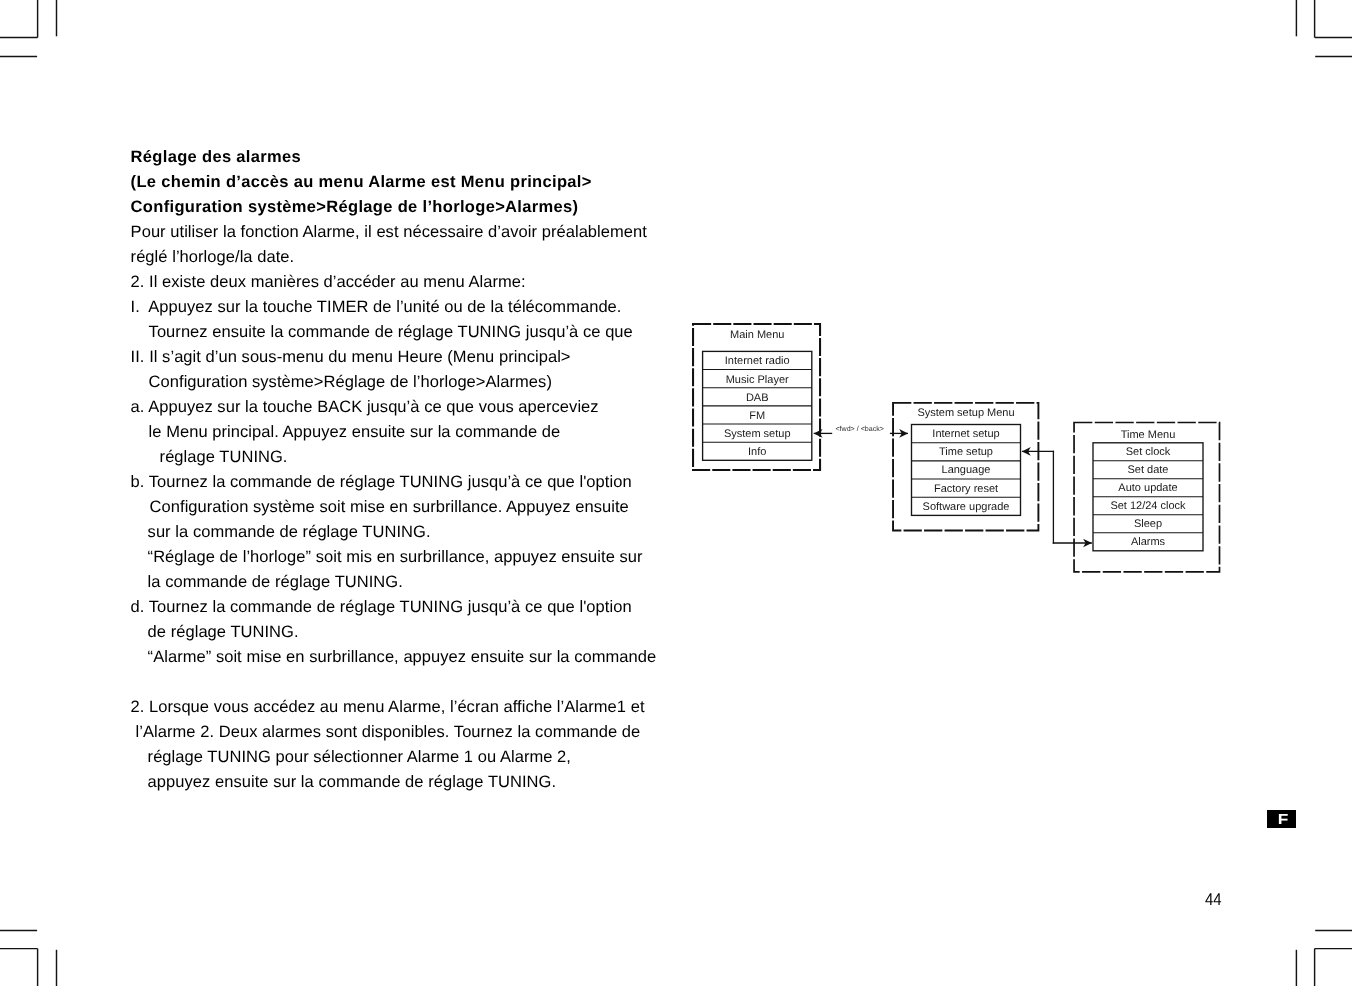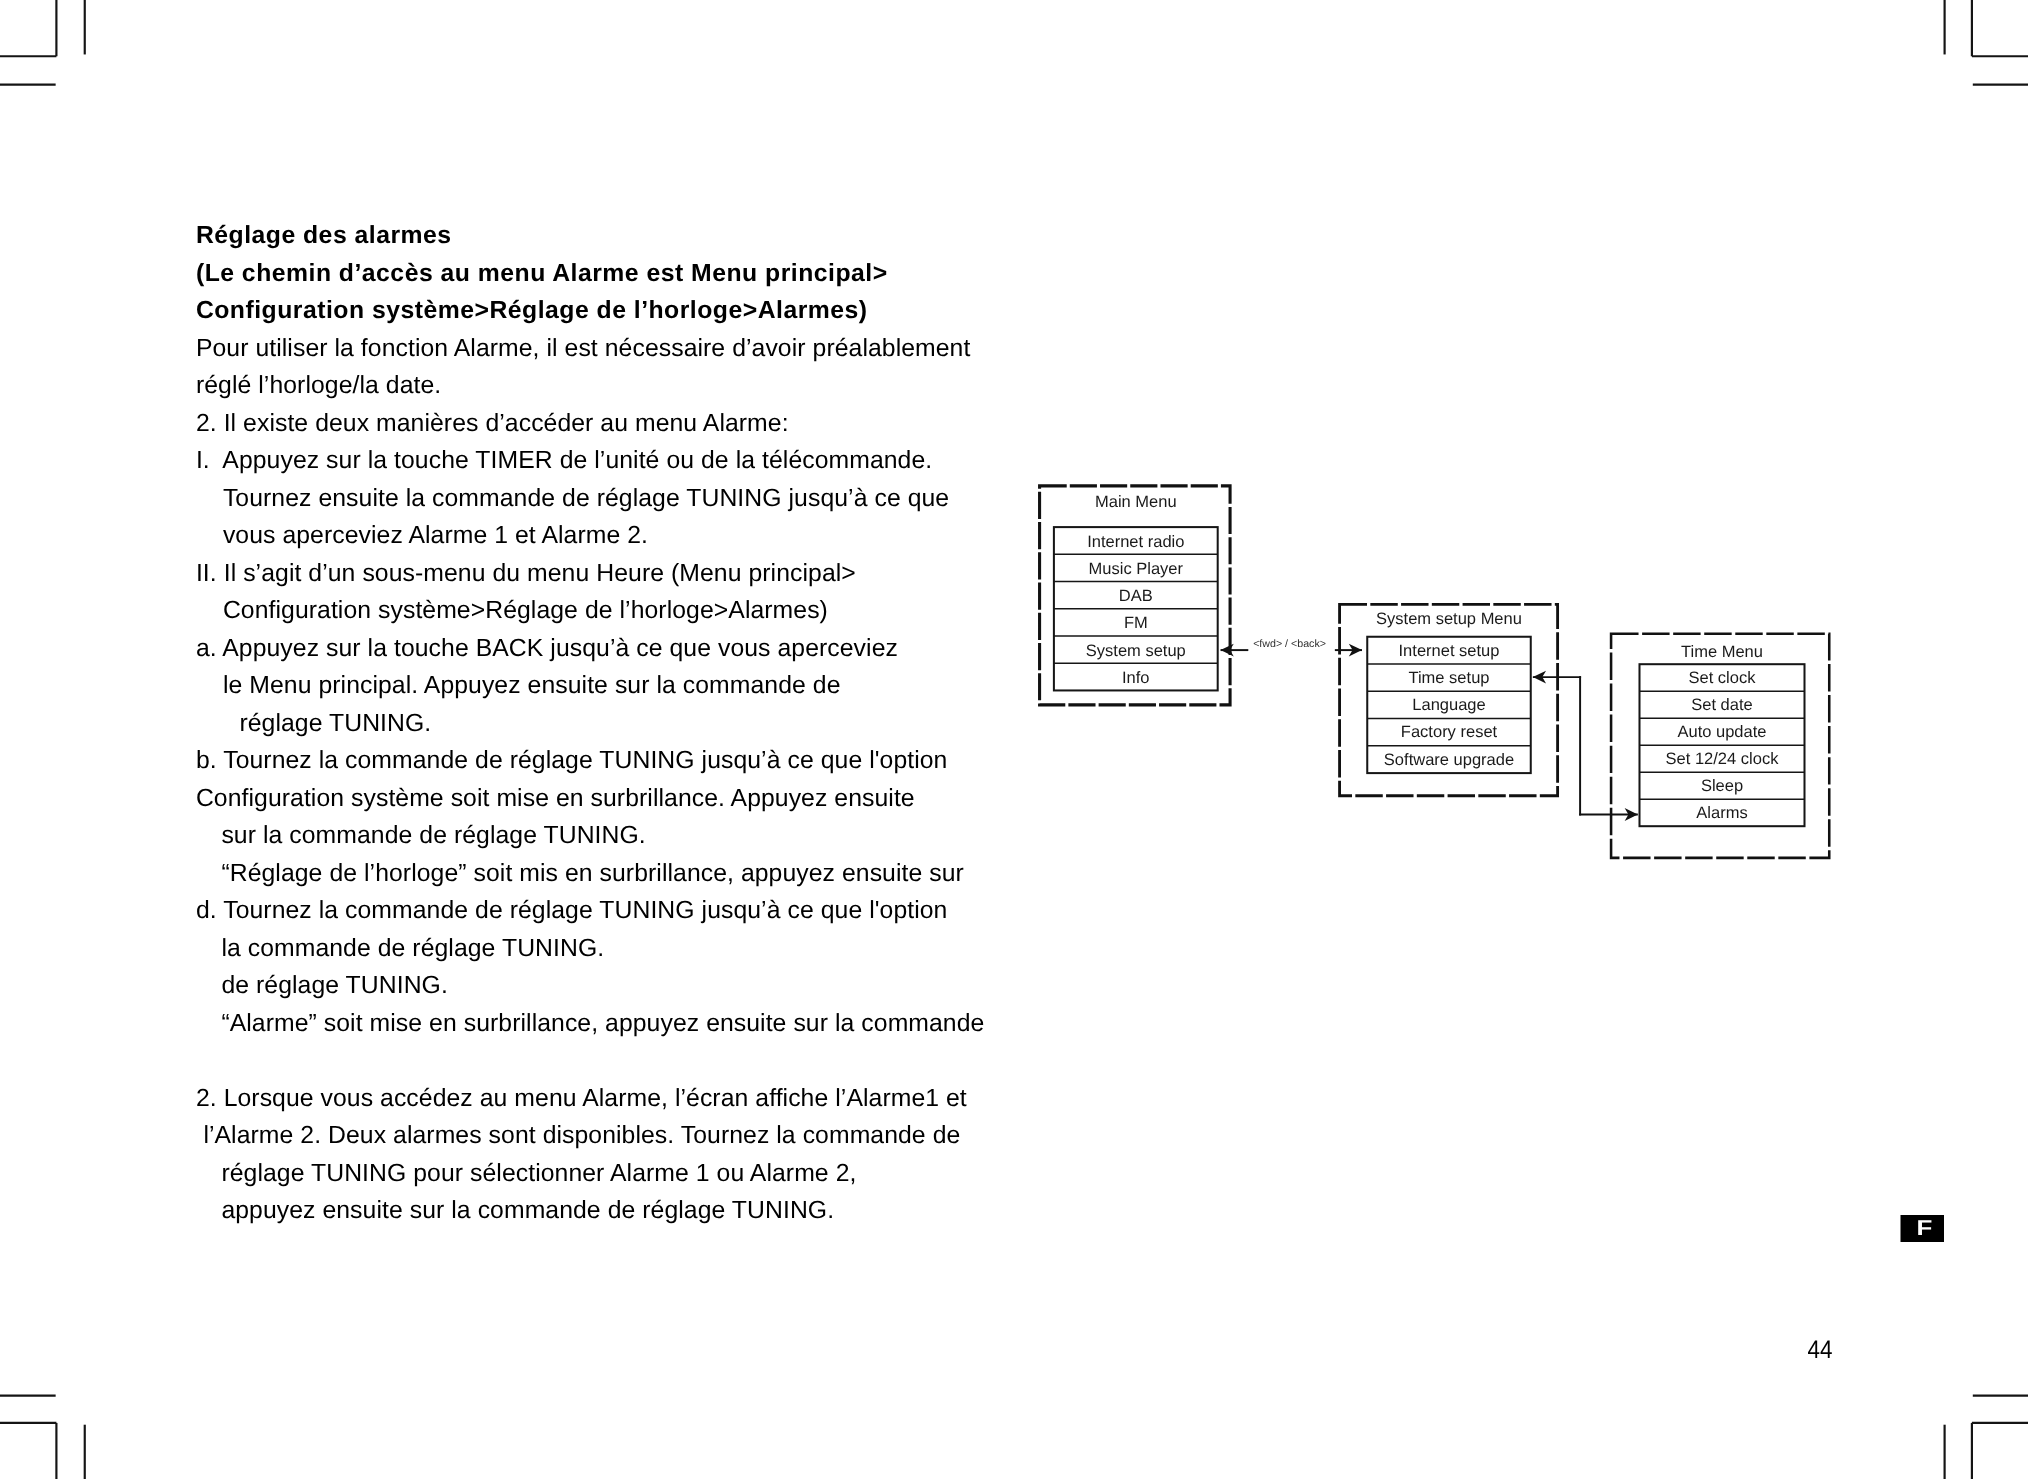--- a/index.html
+++ b/index.html
@@ -48,32 +48,31 @@
     </div>
   <div id="body-text">
       <div class="ln b">Réglage des alarmes</div>
       <div class="ln b">(Le chemin d’accès au menu Alarme est Menu principal&gt;</div>
       <div class="ln b">Configuration système&gt;Réglage de l’horloge&gt;Alarmes)</div>
       <div class="ln">Pour utiliser la fonction Alarme, il est nécessaire d’avoir préalablement</div>
       <div class="ln">réglé l’horloge/la date.</div>
       <div class="ln">2. Il existe deux manières d’accéder au menu Alarme:</div>
       <div class="ln">I.  Appuyez sur la touche TIMER de l’unité ou de la télécommande.</div>
       <div class="ln" style="margin-left: 18px;">Tournez ensuite la commande de réglage TUNING jusqu’à ce que</div>
-      <div class="ln" style="margin-left: 18px;">vous aperceviez Alarme 1 et Alarme 2.</div>
       <div class="ln">II. Il s’agit d’un sous-menu du menu Heure (Menu principal&gt;</div>
       <div class="ln" style="margin-left: 18px;">Configuration système&gt;Réglage de l’horloge&gt;Alarmes)</div>
       <div class="ln">a. Appuyez sur la touche BACK jusqu’à ce que vous aperceviez</div>
       <div class="ln" style="margin-left: 18px;">le Menu principal. Appuyez ensuite sur la commande de</div>
       <div class="ln" style="margin-left: 29px;">réglage TUNING.</div>
       <div class="ln">b. Tournez la commande de réglage TUNING jusqu’à ce que l'option</div>
-      <div class="ln" style="">Configuration système soit mise en surbrillance. Appuyez ensuite</div>
+      <div class="ln" style="margin-left: 19px;">Configuration système soit mise en surbrillance. Appuyez ensuite</div>
       <div class="ln" style="margin-left: 17px;">sur la commande de réglage TUNING.</div>
       <div class="ln" style="margin-left: 17px;">“Réglage de l’horloge” soit mis en surbrillance, appuyez ensuite sur</div>
+      <div class="ln" style="margin-left: 17px;">la commande de réglage TUNING.</div>
       <div class="ln">d. Tournez la commande de réglage TUNING jusqu’à ce que l'option</div>
-      <div class="ln" style="margin-left: 17px;">la commande de réglage TUNING.</div>
       <div class="ln" style="margin-left: 17px;">de réglage TUNING.</div>
       <div class="ln" style="margin-left: 17px;">“Alarme” soit mise en surbrillance, appuyez ensuite sur la commande</div>
       <div class="ln"></div>
       <div class="ln">2. Lorsque vous accédez au menu Alarme, l’écran affiche l’Alarme1 et</div>
       <div class="ln" style="margin-left: 5px;">l’Alarme 2. Deux alarmes sont disponibles. Tournez la commande de</div>
       <div class="ln" style="margin-left: 17px;">réglage TUNING pour sélectionner Alarme 1 ou Alarme 2,</div>
       <div class="ln" style="margin-left: 17px;">appuyez ensuite sur la commande de réglage TUNING.</div>
     </div>
   <div id="diagram">
       <svg width="1352" height="986" viewBox="0 0 1352 986">

